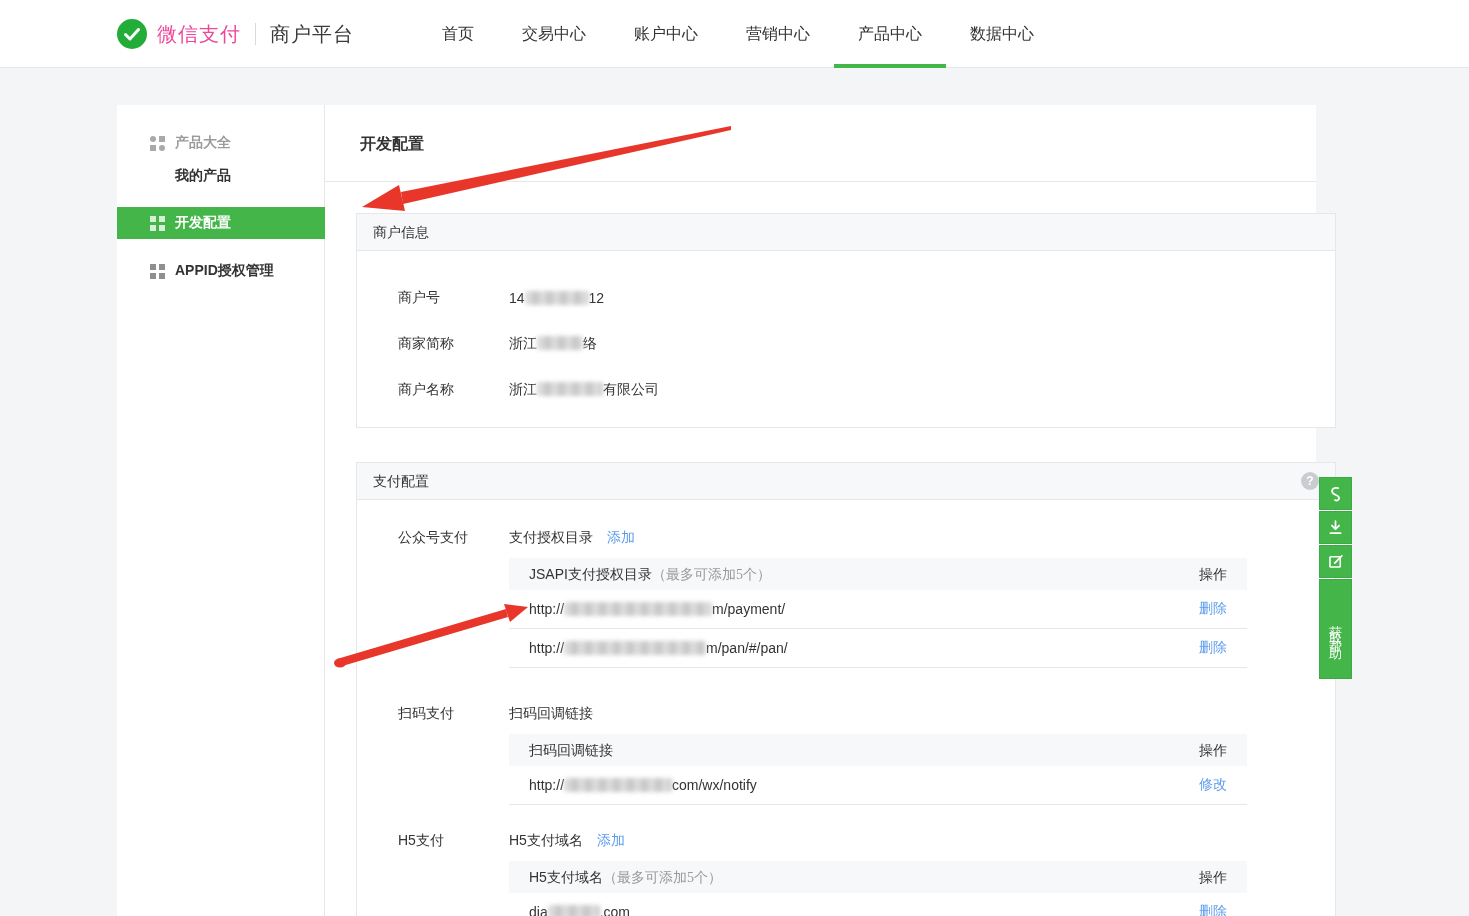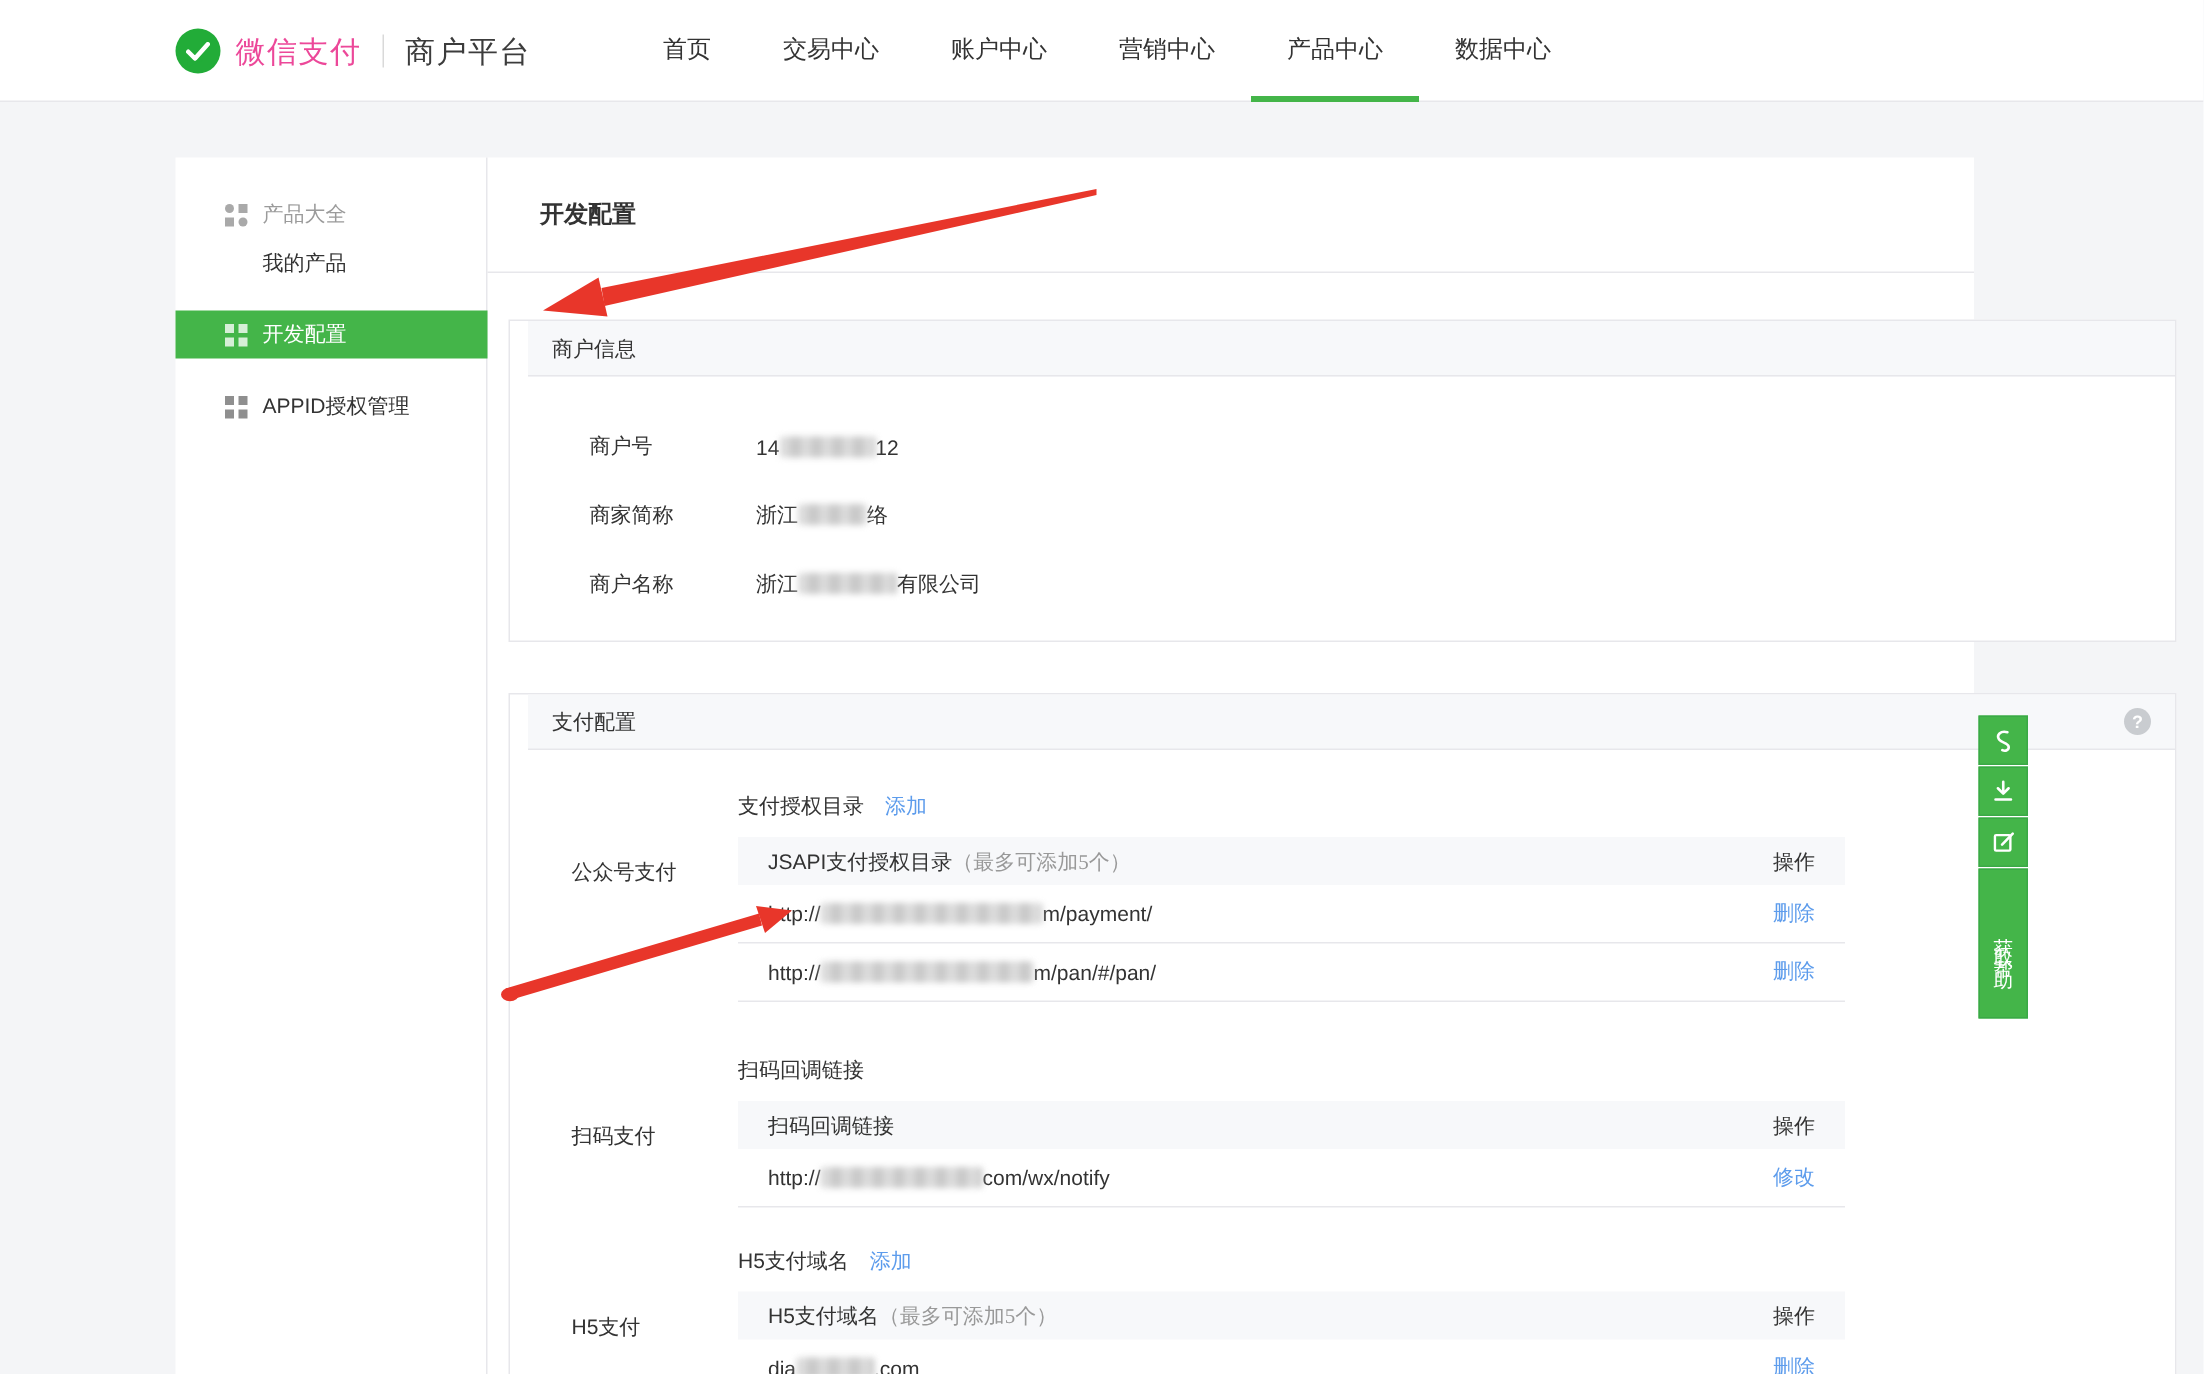--- a/index.html
+++ b/index.html
@@ -24,48 +24,48 @@
   .logo-sep { width:1px; height:22px; background:#d9d9d9; margin:0 14px; }
   .logo-product { font-size:20px; color:#3c3c3c; letter-spacing:1px; }
   .nav { position:absolute; left:442px; top:0; height:68px; display:flex; gap:48px; }
   .nav-item { position:relative; height:68px; line-height:68px; font-size:16px; color:#333; cursor:pointer; white-space:nowrap; }
   .nav-item.active::after { content:""; position:absolute; left:-24px; right:-24px; bottom:0; height:4px; background:#44b549; }
   
   .card { position:absolute; left:117px; top:105px; width:1199px; height:830px; background:#fff; }
   .sidebar { position:absolute; left:0; top:0; width:208px; height:100%; border-right:1px solid #e7e7eb; }
   .side-item { position:absolute; left:0; width:208px; height:32px; display:flex; align-items:center; cursor:pointer; }
   .side-item .grid-icon { margin-left:33px; margin-right:10px; }
-  .side-label { font-size:14px; }
+  .side-label { font-size:14px;font-weight:bold; }
   .side-group .side-label { color:#9b9b9b; }
   .side-sub { padding-left:58px; color:#333; }
   .side-active { background:#44b549; }
   .side-active .side-label { color:#fff; }
   .grid-icon { width:15px; height:15px; display:grid; grid-template-columns:6px 6px; grid-template-rows:6px 6px; gap:3px; }
   .grid-icon i { background:#a9a9a9; display:block; }
   .grid-icon.mixed i:nth-child(1), .grid-icon.mixed i:nth-child(4) { border-radius:50%; }
   .grid-icon.on-green i { background:rgba(255,255,255,.78); }
   .grid-icon.dark i { background:#8f8f8f; }
   
   .main { position:absolute; left:208px; top:0; right:0; bottom:0; }
   .title-row { position:absolute; left:0; top:0; right:0; height:77px; border-bottom:1px solid #e7e7eb; }
   .page-title { position:absolute; left:35px; top:0; line-height:77px; font-size:16px; color:#333; }
-  .box { position:absolute; left:14px; width:1112px; border:1px solid #e7e7eb; background:#fff;padding-left:12px; }
+  .box { position:absolute; left:31px; width:980px; border:1px solid #e7e7eb; background:#fff; }
   .box-header { height:37px; line-height:36px; background:#f7f8fa; border-bottom:1px solid #e7e7eb;
     padding-left:16px; font-size:14px; color:#333; position:relative; }
   .help-circle { position:absolute; right:16px; top:9px; width:18px; height:18px; border-radius:50%;
     background:#c9ccd0; color:#fff; font-size:12px; font-weight:bold; text-align:center; line-height:18px; cursor:pointer; }
   .mbox { top:108px; height:215px; }
   .info-rows { padding-top:24px; }
   .info-row { height:46px; display:flex; align-items:center; }
   .info-label { width:111px; margin-left:41px; color:#333; }
   .info-value { color:#333; }
   .smudge { position:absolute; left:130px; top:139px; width:98px; height:15px;
     background:#d9d9d9; filter:blur(4px); opacity:.55; border-radius:4px; }
   .pbox { top:357px; height:560px; }
-  .group-label { position:absolute; left:41px; height:20px; line-height:20px; color:#333;margin-top:44px; }
+  .group-label { position:absolute; left:41px; height:20px; line-height:20px; color:#333; }
   .sub-row { position:absolute; left:152px; height:20px; line-height:20px; color:#333; display:flex; }
   .add-link { margin-left:14px; color:#5d9cec; cursor:pointer; }
   .ptable { position:absolute; left:152px; width:738px; }
   .thead { height:32px; line-height:32px; background:#f7f8fa; display:flex;
     justify-content:space-between; padding:0 20px; color:#333; }
   .thead .note { color:#999;font-family:Liberation Serif, serif; }
   .trow { height:39px; display:flex; justify-content:space-between; align-items:center;
     padding:0 20px; border-bottom:1px solid #e7e7eb; }
   .action-link { color:#5d9cec; cursor:pointer; }
   .blur { display:inline-block; height:14px; vertical-align:-2px; border-radius:2px;

